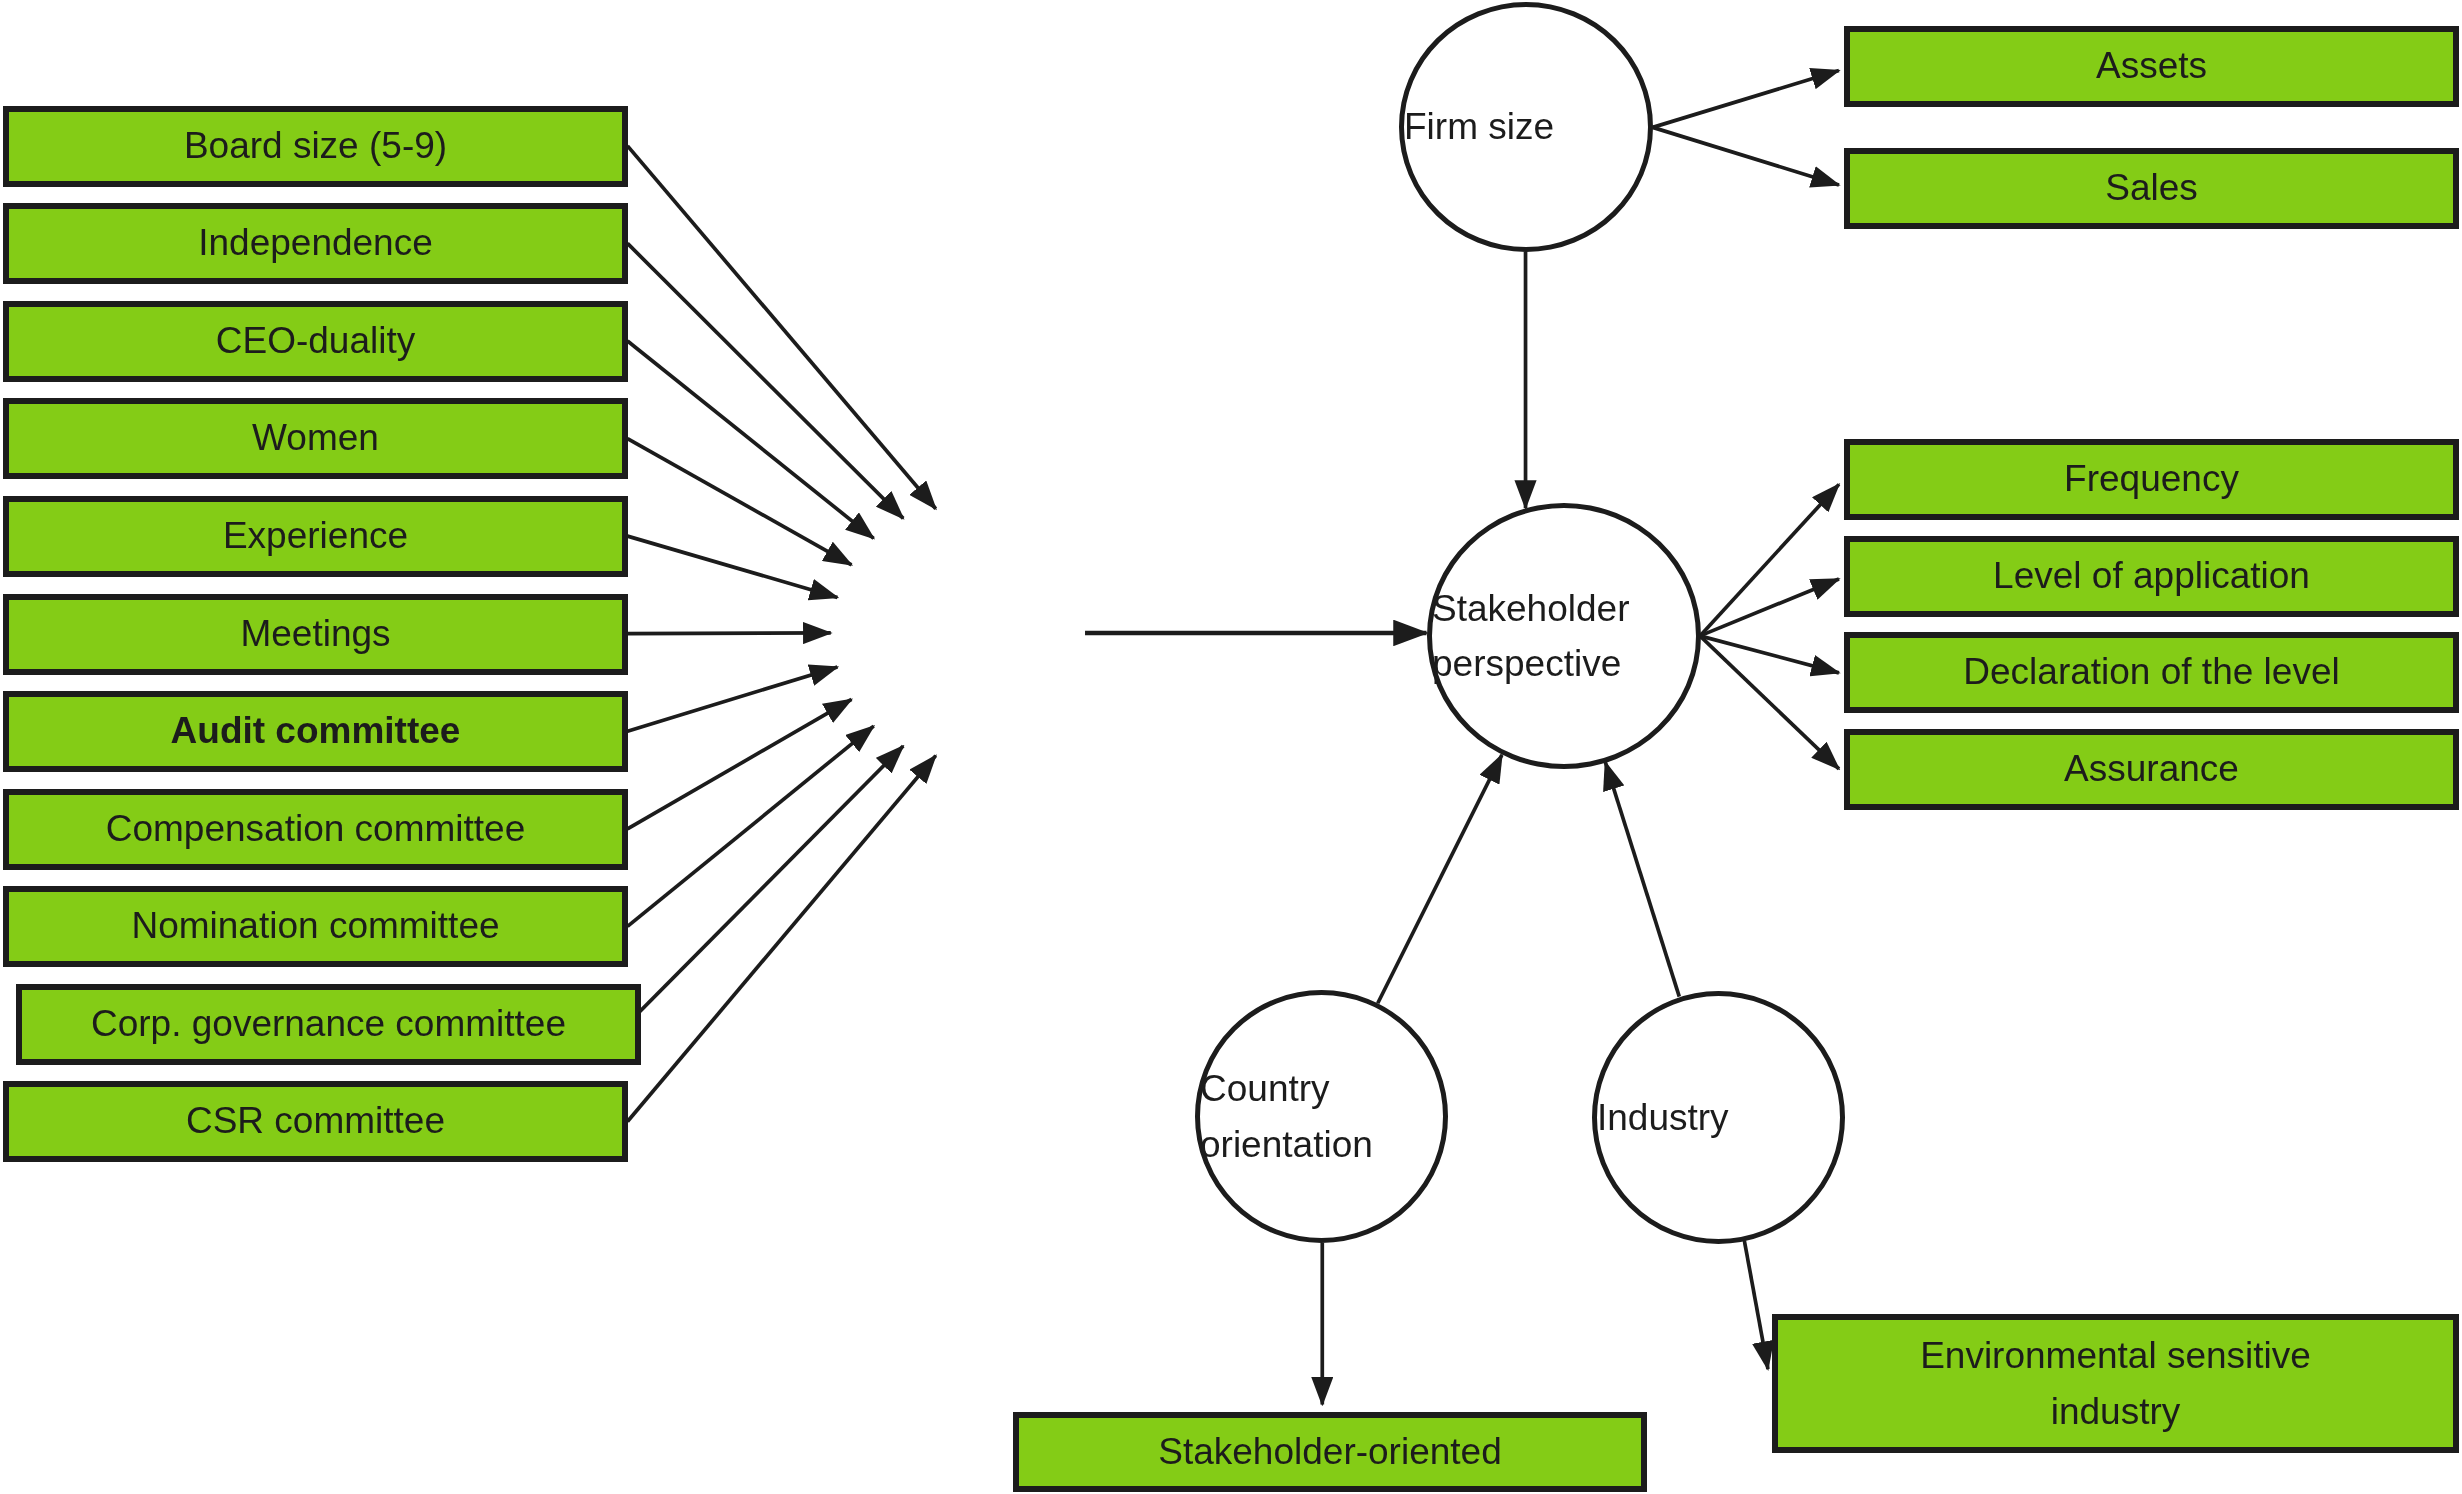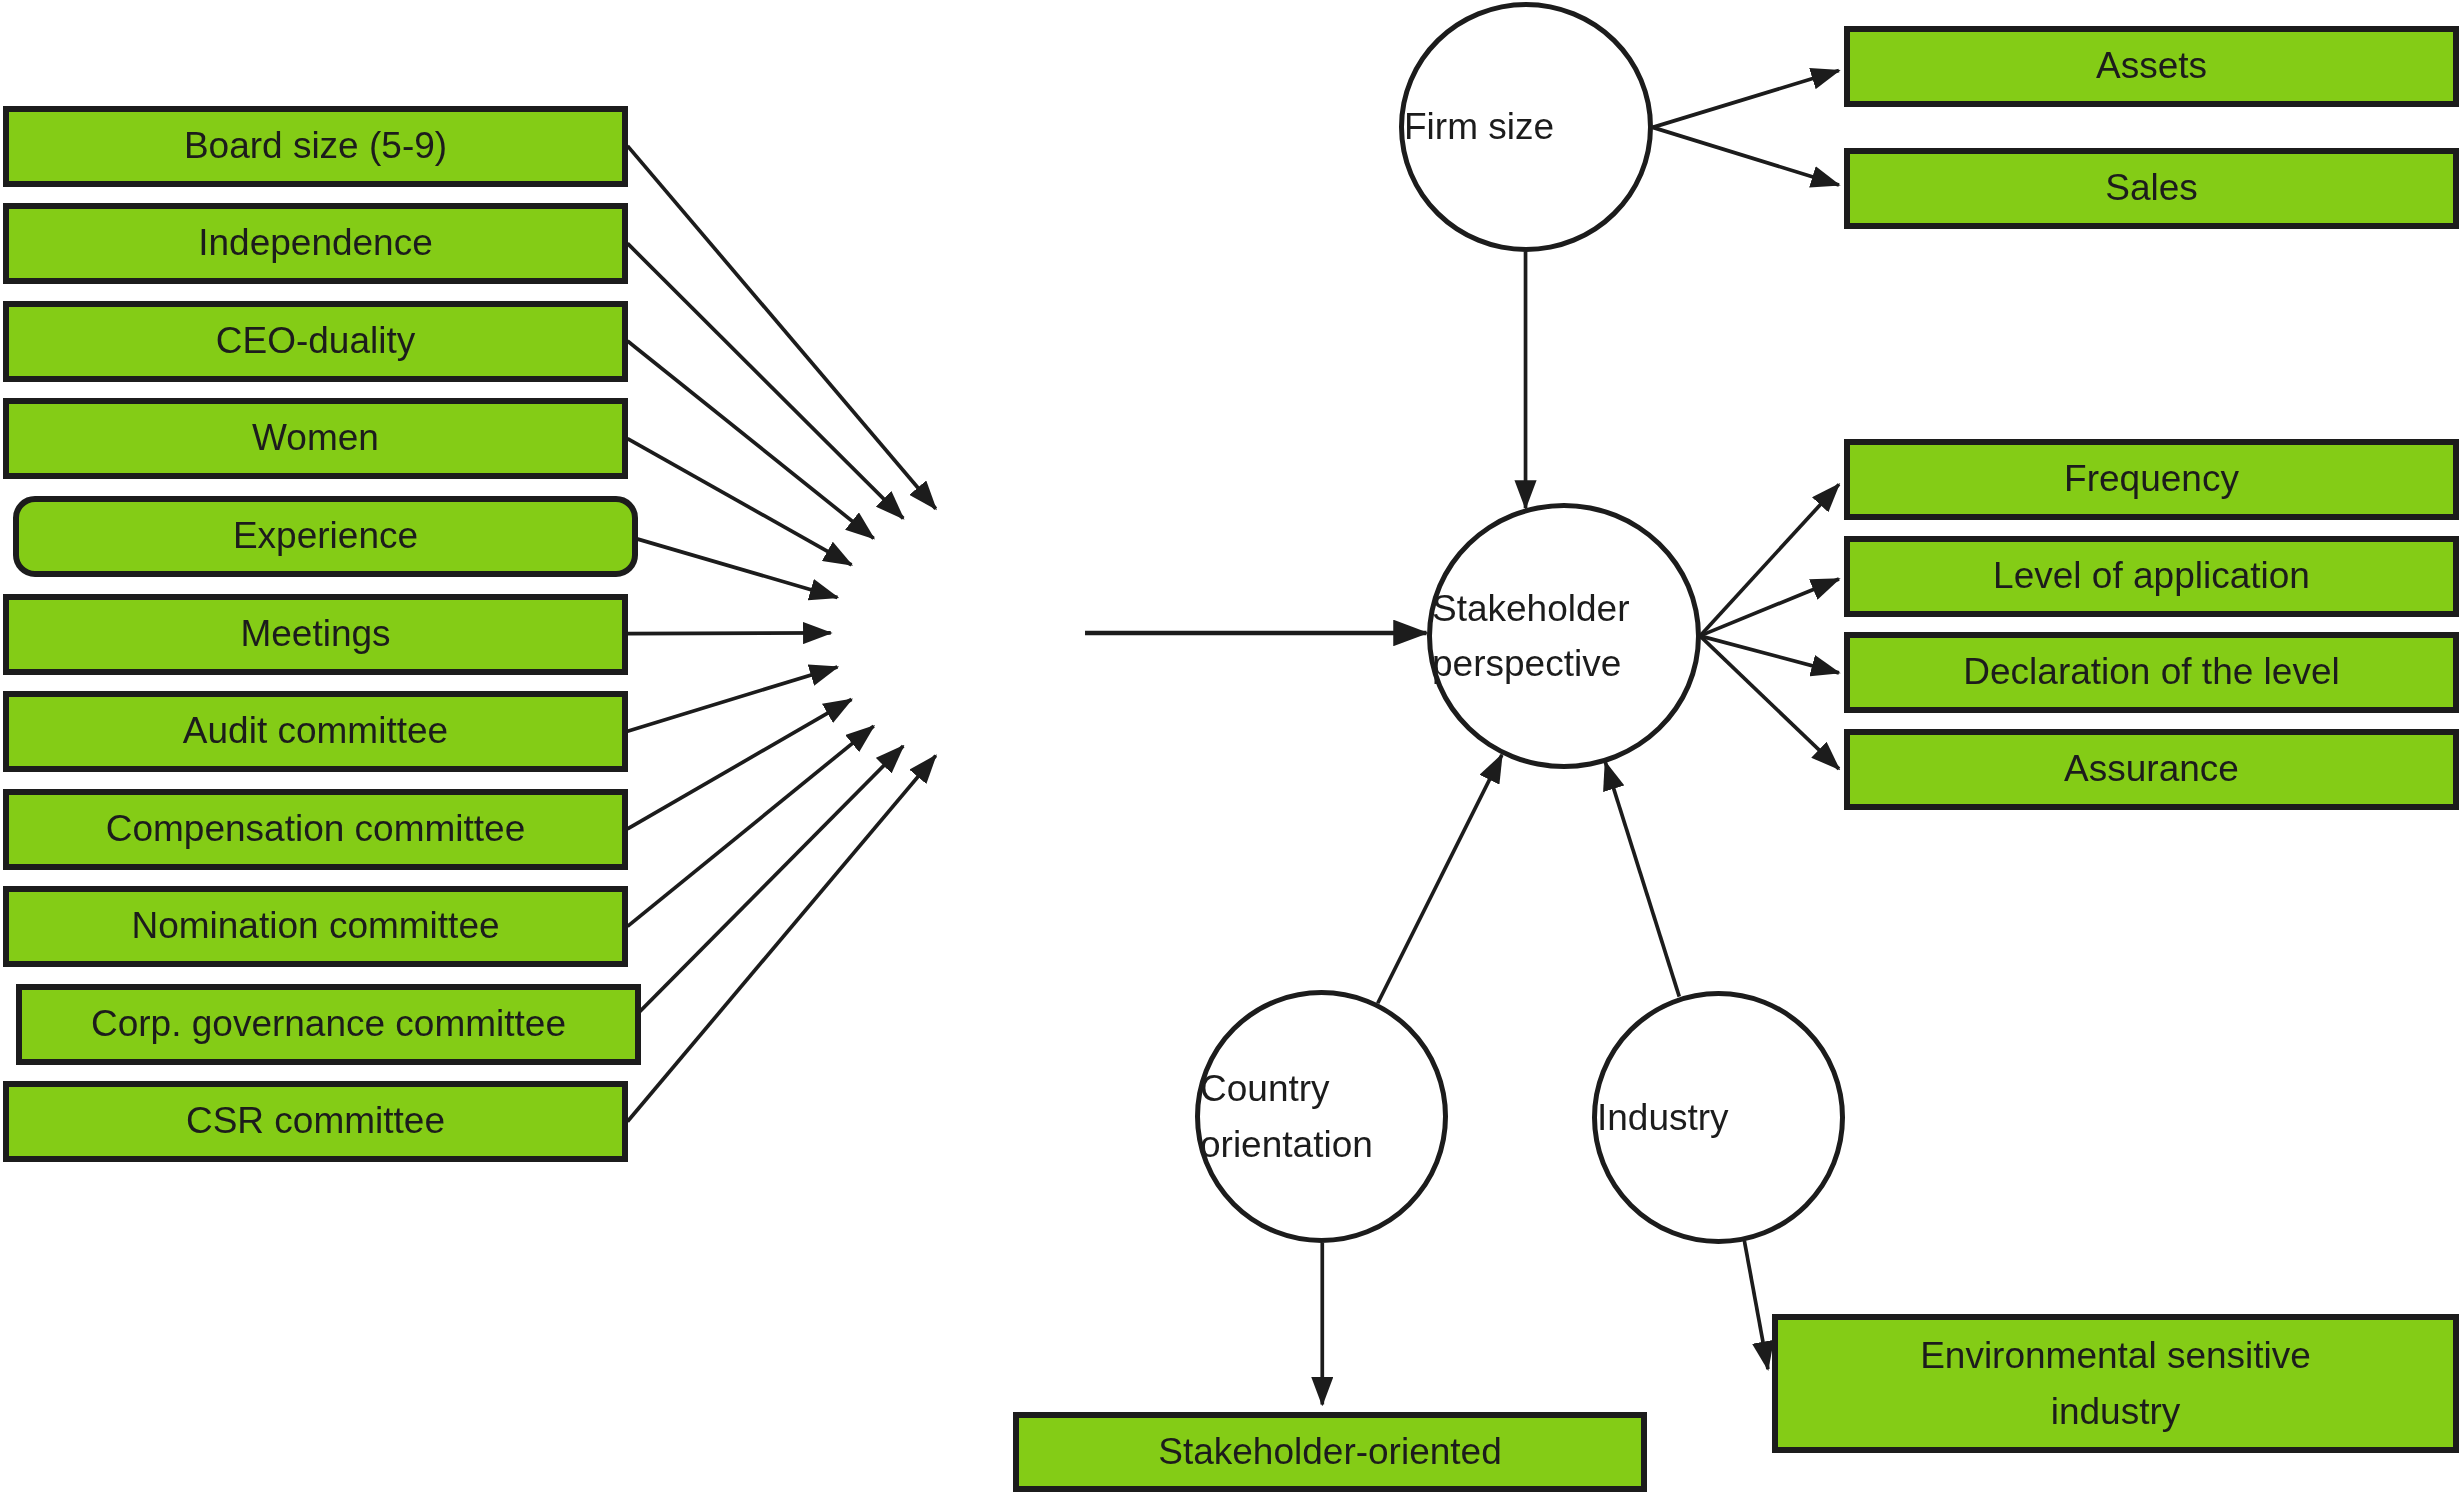--- a/index.html
+++ b/index.html
@@ -98,27 +98,27 @@
   </div>
   <div class="ind-box" style="left:3px; top:203px; width:625px; height:81px;">
     <span>Independence</span>
   </div>
   <div class="ind-box" style="left:3px; top:301px; width:625px; height:81px;">
     <span>CEO-duality</span>
   </div>
   <div class="ind-box" style="left:3px; top:398px; width:625px; height:81px;">
     <span>Women</span>
   </div>
-  <div class="ind-box" style="left:13px; top:496px; width:625px; height:81px;border-radius:22px;">
+  <div class="ind-box" style="left:3px; top:496px; width:625px; height:81px;">
     <span>Experience</span>
   </div>
   <div class="ind-box" style="left:3px; top:594px; width:625px; height:81px;">
     <span>Meetings</span>
   </div>
-  <div class="ind-box" style="left:3px; top:691px; width:625px; height:81px;">
+  <div class="ind-box" style="left:3px; top:691px; width:625px; height:81px;font-weight:bold;">
     <span>Audit committee</span>
   </div>
   <div class="ind-box" style="left:3px; top:789px; width:625px; height:81px;">
     <span>Compensation committee</span>
   </div>
   <div class="ind-box" style="left:3px; top:886px; width:625px; height:81px;">
     <span>Nomination committee</span>
   </div>
   <div class="ind-box" style="left:16px; top:984px; width:625px; height:81px;">
     <span>Corp. governance committee</span>

